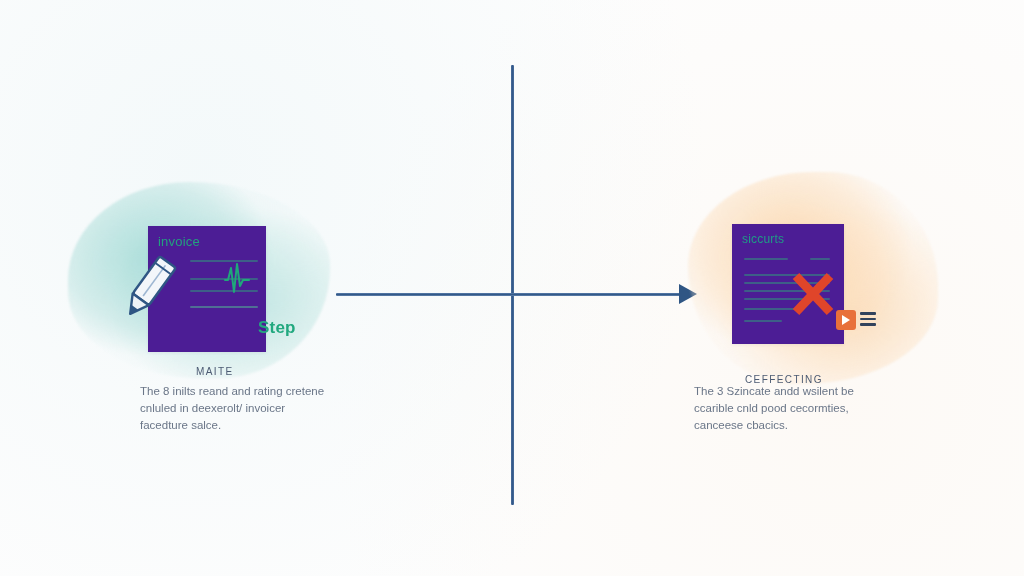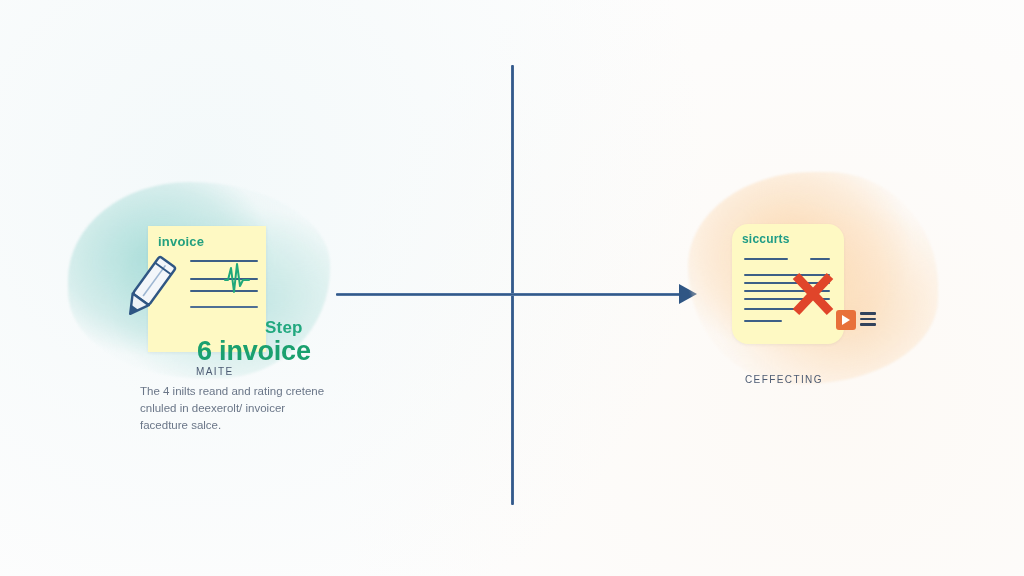--- a/index.html
+++ b/index.html
@@ -82,26 +82,25 @@
     background:
       radial-gradient(ellipse 58% 58% at 40% 36%, rgba(250,213,170,0.80) 0%, rgba(252,223,190,0.44) 60%, rgba(255,255,255,0) 86%),
       radial-gradient(ellipse 60% 58% at 64% 66%, rgba(249,211,167,0.66) 0%, rgba(253,228,200,0.30) 62%, rgba(255,255,255,0) 88%),
       radial-gradient(ellipse 72% 72% at 50% 50%, rgba(253,229,203,0.55) 0%, rgba(255,255,255,0) 82%);
     border-radius: 52% 46% 56% 44% / 46% 56% 42% 58%;
   }
 
   
   .doc {
     position: absolute;
-    background: #fef9c3;
+    background: #4c1d95;
     box-shadow: 0 1px 3px rgba(60,70,90,0.07);
-    font-weight: bold;
   }
   .doc-left  { left: 148px; top: 226px; width: 118px; height: 126px; }
-  .doc-right { left: 732px; top: 224px; width: 112px; height: 120px; border-radius: 16px; }
+  .doc-right { left: 732px; top: 224px; width: 112px; height: 120px; }
 
   .doc-title {
     position: absolute;
     left: 10px;
     top: 8px;
     font-size: 13px;
     letter-spacing: 0.2px;
     color: #23a07f;
     font-family: "Liberation Sans", sans-serif;
   }
@@ -167,21 +166,21 @@
     display: block;
     height: 2.5px;
     background: #32435c;
     border-radius: 1px;
     margin-bottom: 3px;
   }
 
   
   .step-word {
     position: absolute;
-    left: 265px;
+    left: 258px;
     top: 318px;
     font-size: 17px;
     font-weight: 700;
     color: #22a87f;
     letter-spacing: 0.2px;
   }
   .step-head {
     position: absolute;
     left: 197px;
     top: 336px;
@@ -235,23 +234,22 @@
         <rect x="21" y="4" width="20" height="46" rx="2.5" fill="#f3f6fa" stroke="#2f5684" stroke-width="2.4"></rect>
         <line x1="31" y1="8" x2="31" y2="46" stroke="#9db6d2" stroke-width="1.6"></line>
         <path d="M21 50 L31 68 L41 50 Z" fill="#eef2f7" stroke="#2f5684" stroke-width="2.4" stroke-linejoin="round"></path>
         <path d="M27 60 L31 68 L35 60 Z" fill="#2f5684"></path>
         <line x1="21" y1="12" x2="41" y2="12" stroke="#2f5684" stroke-width="2"></line>
       </g>
     </svg>
   </div>
 
   <div class="step-word">Step</div>
-  <div class="step-head">6 invoice</div>
   <div class="kicker kicker-left">MAITE</div>
-  <div class="body-copy body-left">The 4 inilts reand and rating cretene cnluled in deexerolt/ invoicer facedture salce.</div>
+  <div class="body-copy body-left">The 8 inilts reand and rating cretene cnluled in deexerolt/ invoicer facedture salce.</div>
 
   <div class="axis-vertical"></div>
   <div class="axis-horizontal"></div>
   <div class="arrow-head"></div>
 
   <div class="blob blob-right"></div>
 
   <div class="doc doc-right">
     <div class="doc-title right">siccurts</div>
 
@@ -271,14 +269,15 @@
 
     <div class="play-chip"></div>
     <div class="chip-lines">
       <i></i>
       <i></i>
       <i></i>
     </div>
   </div>
 
   <div class="kicker kicker-right">CEFFECTING</div>
+  <div class="body-copy body-right">The 3 Szincate andd wsilent be ccarible cnld pood cecormties, canceese cbacics.</div>
 
 </div>
 
 </body></html>

